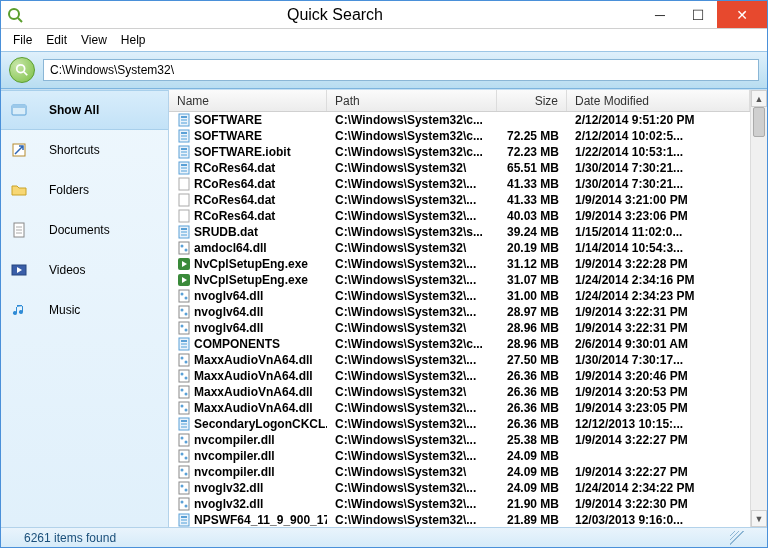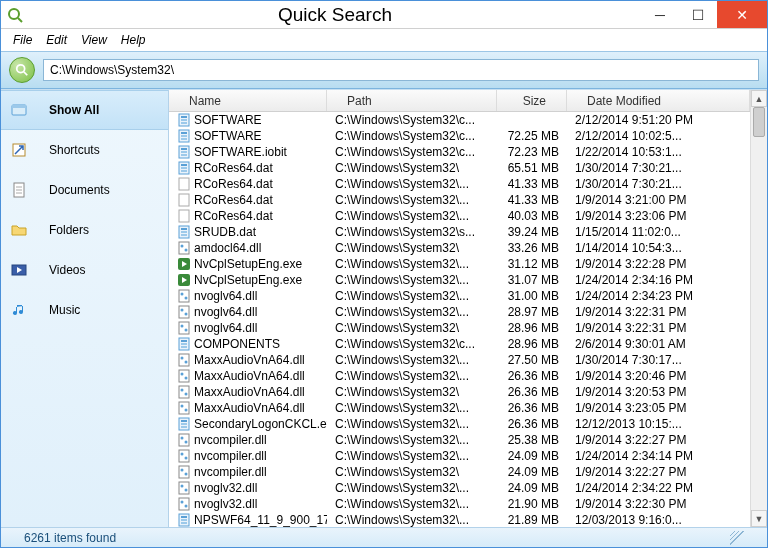--- a/index.html
+++ b/index.html
@@ -1,43 +1,43 @@
 <!DOCTYPE html>
 <html><head>
 <meta charset="utf-8">
 <style>
 * { box-sizing: border-box; margin: 0; padding: 0; font-family: "Segoe UI", Tahoma, sans-serif; font-size: 12px; }
 html, body { width: 768px; height: 548px; overflow: hidden; background: #fff; }
 .window { width: 768px; height: 548px; border: 1px solid #4a90d9; display: flex; flex-direction: column; }
 .titlebar { height: 28px; background: #fff; display: flex; align-items: center; border-bottom: 1px solid #d0d0d0; }
 .titlebar .app-icon { width: 28px; display:flex; align-items:center; justify-content:center; }
-.titlebar .title { flex: 1; text-align: center; font-size: 19px; color: #000; }
+.titlebar .title { flex: 1; text-align: center; font-size: 16px; color: #000; }
 .win-btns { display: flex; height: 100%; }
 .win-btn { width: 38px; display:flex; align-items:center; justify-content:center; color:#333; font-size:14px; }
 .win-btn.close { background:#e7492e; color:#fff; width:50px; font-size:14px; }
-.menubar { height: 22px; display:flex; align-items:center; gap: 2px; padding: 0 6px; background:#fff; color:#000;font-style:italic; }
+.menubar { height: 22px; display:flex; align-items:center; gap: 2px; padding: 0 6px; background:#fff; color:#000; }
 .menubar .menu-item { padding: 2px 6px; cursor:default; }
 .toolbar { height: 38px; background: linear-gradient(#dff0fb, #b8ddf1); border-top:1px solid #9cc6e6; border-bottom:1px solid #7cb4de; display:flex; align-items:center; padding: 0 8px; gap:8px; }
 .search-icon-btn { width:26px; height:26px; border-radius:50%; background:radial-gradient(circle at 30% 30%, #c7e6a8, #7bbf44); border:1px solid #5a9e2d; display:flex; align-items:center; justify-content:center; }
 .search-input { flex:1; height:22px; border:1px solid #8ab6d6; padding:0 6px; font-size:12px; background:#fff; }
 .body { flex:1; display:flex; min-height:0; border-top:1px solid #c6dff1; }
 .sidebar { width: 168px; background: linear-gradient(#eef7fd,#e0f0fb); border-right:1px solid #b3d2ea; padding:0; }
 .sidebar .cat { height:40px; display:flex; align-items:center; gap:22px; padding:0 10px; cursor:default; }
 .sidebar .cat.selected { background: linear-gradient(#d8edfb,#c3e2f7); border-top:1px solid #a8cfeb; border-bottom:1px solid #a8cfeb; font-weight:600; }
 .sidebar .cat .ico { width:16px; height:16px; display:flex; align-items:center; justify-content:center; }
 .main { flex:1; display:flex; flex-direction:column; min-width:0; }
 .headers { height:22px; display:flex; align-items:stretch; background:linear-gradient(#fbfbfb,#ececec); border-bottom:1px solid #d0d0d0; }
-.headers .col { display:flex; align-items:center; padding:0 20px; border-right:1px solid #dcdcdc; color:#333; }
+.headers .col { display:flex; align-items:center; padding:0 8px; border-right:1px solid #dcdcdc; color:#333; }
 .col-name { width:158px; }
 .col-path { width:170px; }
 .col-size { width:70px; justify-content:flex-end; }
 .col-date { flex:1; }
 .list { flex:1; overflow:hidden; position:relative; }
 .rows { position:absolute; inset:0; }
-.row { height:16px; display:flex; align-items:center; }
+.row { height:16px; display:flex; align-items:center;font-weight:bold; }
 .row .cell { padding:0 8px; white-space:nowrap; overflow:hidden; text-overflow:clip; color:#000; }
 .row .c-name { width:158px; display:flex; align-items:center; gap:3px; }
 .row .c-path { width:170px; }
 .row .c-size { width:70px; text-align:right;margin-top:32px; }
 .row .c-date { flex:1; }
 .file-ico { width:14px; height:14px; flex-shrink:0; display:flex; align-items:center; justify-content:center; }
 .scrollbar { width:17px; background:#f0f0f0; border-left:1px solid #dcdcdc; display:flex; flex-direction:column; }
 .scroll-btn { height:17px; background:#f5f5f5; border:1px solid #cfcfcf; display:flex; align-items:center; justify-content:center; font-size:9px; color:#555; }
 .scroll-track { flex:1; position:relative; }
 .scroll-thumb { position:absolute; left:2px; right:2px; top:0; height:30px; background:#cfcfcf; border:1px solid #aaa; border-radius:2px; }
@@ -103,35 +103,35 @@
             <svg width="16" height="16">
               <rect x="2" y="2" width="12" height="12" fill="#fff" stroke="#b58a2e"></rect>
               <path d="M4 12 L12 4 M8 4 H12 V8" stroke="#2e66b5" fill="none" stroke-width="1.5"></path>
             </svg>
           </span>
           <span>Shortcuts</span>
         </div>
         <div class="cat">
           <span class="ico">
             <svg width="16" height="16">
+              <path d="M1 4h5l2 2h7v7H1z" fill="#f7d774" stroke="#c9a227"></path>
+            </svg>
+          </span>
+          <span>Folders</span>
+        </div>
+        <div class="cat">
+          <span class="ico">
+            <svg width="16" height="16">
               <rect x="3" y="1" width="10" height="14" fill="#fff" stroke="#888"></rect>
               <line x1="5" y1="5" x2="11" y2="5" stroke="#aaa"></line>
               <line x1="5" y1="8" x2="11" y2="8" stroke="#aaa"></line>
               <line x1="5" y1="11" x2="11" y2="11" stroke="#aaa"></line>
             </svg>
           </span>
           <span>Documents</span>
-        </div>
-        <div class="cat">
-          <span class="ico">
-            <svg width="16" height="16">
-              <path d="M1 4h5l2 2h7v7H1z" fill="#f7d774" stroke="#c9a227"></path>
-            </svg>
-          </span>
-          <span>Folders</span>
         </div>
         <div class="cat">
           <span class="ico">
             <svg width="16" height="16">
               <rect x="1" y="3" width="14" height="10" fill="#3a5ea8" stroke="#24457f"></rect>
               <path d="M6 5v6l5-3z" fill="#fff"></path>
             </svg>
           </span>
           <span>Videos</span>
         </div>
@@ -265,21 +265,21 @@
                       <svg width="14" height="14">
                         <rect x="2" y="1" width="10" height="12" fill="#eaf3fb" stroke="#5aa0d6"></rect>
                         <rect x="4" y="3" width="6" height="2" fill="#5aa0d6"></rect>
                         <rect x="4" y="6" width="6" height="2" fill="#9cc9ea"></rect>
                         <rect x="4" y="9" width="6" height="2" fill="#9cc9ea"></rect>
                       </svg>
                     </span>
                     <span>SRUDB.dat</span>
                   </div>
                   <div class="cell c-path">C:\Windows\System32\s...</div>
-                  <div class="cell c-size">33.26 MB</div>
+                  <div class="cell c-size">20.19 MB</div>
                   <div class="cell c-date">1/15/2014 11:02:0...</div>
                 </div>
                 <div class="row">
                   <div class="cell c-name">
                     <span class="file-ico">
                       <svg width="14" height="14">
                         <rect x="2" y="1" width="10" height="12" fill="#fff" stroke="#888"></rect>
                         <circle cx="5" cy="5" r="1.5" fill="#5aa0d6"></circle>
                         <circle cx="9" cy="9" r="1.5" fill="#5aa0d6"></circle>
                       </svg>
@@ -476,21 +476,20 @@
                       <svg width="14" height="14">
                         <rect x="2" y="1" width="10" height="12" fill="#fff" stroke="#888"></rect>
                         <circle cx="5" cy="5" r="1.5" fill="#5aa0d6"></circle>
                         <circle cx="9" cy="9" r="1.5" fill="#5aa0d6"></circle>
                       </svg>
                     </span>
                     <span>nvcompiler.dll</span>
                   </div>
                   <div class="cell c-path">C:\Windows\System32\...</div>
                   <div class="cell c-size">24.09 MB</div>
-                  <div class="cell c-date">1/24/2014 2:34:14 PM</div>
                 </div>
                 <div class="row">
                   <div class="cell c-name">
                     <span class="file-ico">
                       <svg width="14" height="14">
                         <rect x="2" y="1" width="10" height="12" fill="#fff" stroke="#888"></rect>
                         <circle cx="5" cy="5" r="1.5" fill="#5aa0d6"></circle>
                         <circle cx="9" cy="9" r="1.5" fill="#5aa0d6"></circle>
                       </svg>
                     </span>

